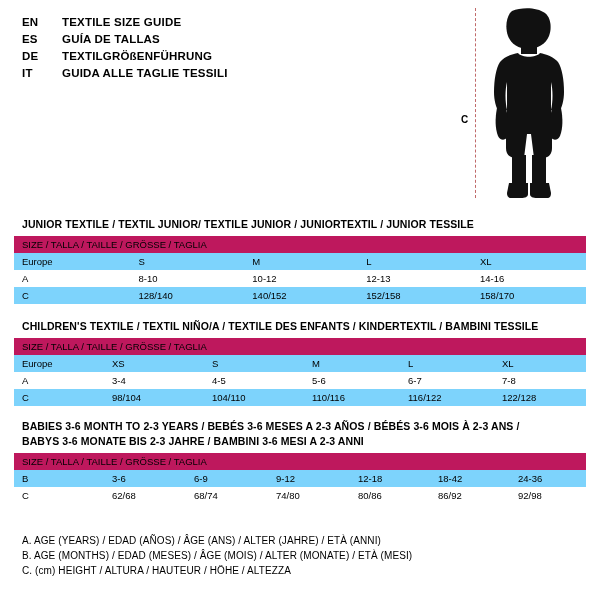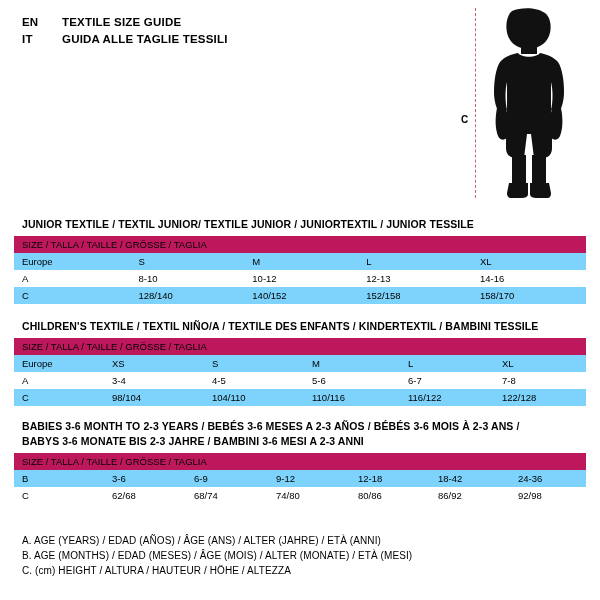--- a/index.html
+++ b/index.html
@@ -140,20 +140,28 @@
 </style>
 </head>
 <body>
 
 <div class="page">
 
   <div class="lang-block">
     <div class="lang-row">
       <span class="lang-code">EN</span>
       <span class="lang-title">TEXTILE SIZE GUIDE</span>
+    </div>
+    <div class="lang-row">
+      <span class="lang-code">ES</span>
+      <span class="lang-title">GUÍA DE TALLAS</span>
+    </div>
+    <div class="lang-row">
+      <span class="lang-code">DE</span>
+      <span class="lang-title">TEXTILGRÖßENFÜHRUNG</span>
     </div>
     <div class="lang-row">
       <span class="lang-code">IT</span>
       <span class="lang-title">GUIDA ALLE TAGLIE TESSILI</span>
     </div>
   </div>
 
   <div class="figure">
     <div class="dash-line"></div>
     <div class="c-label">C</div>

